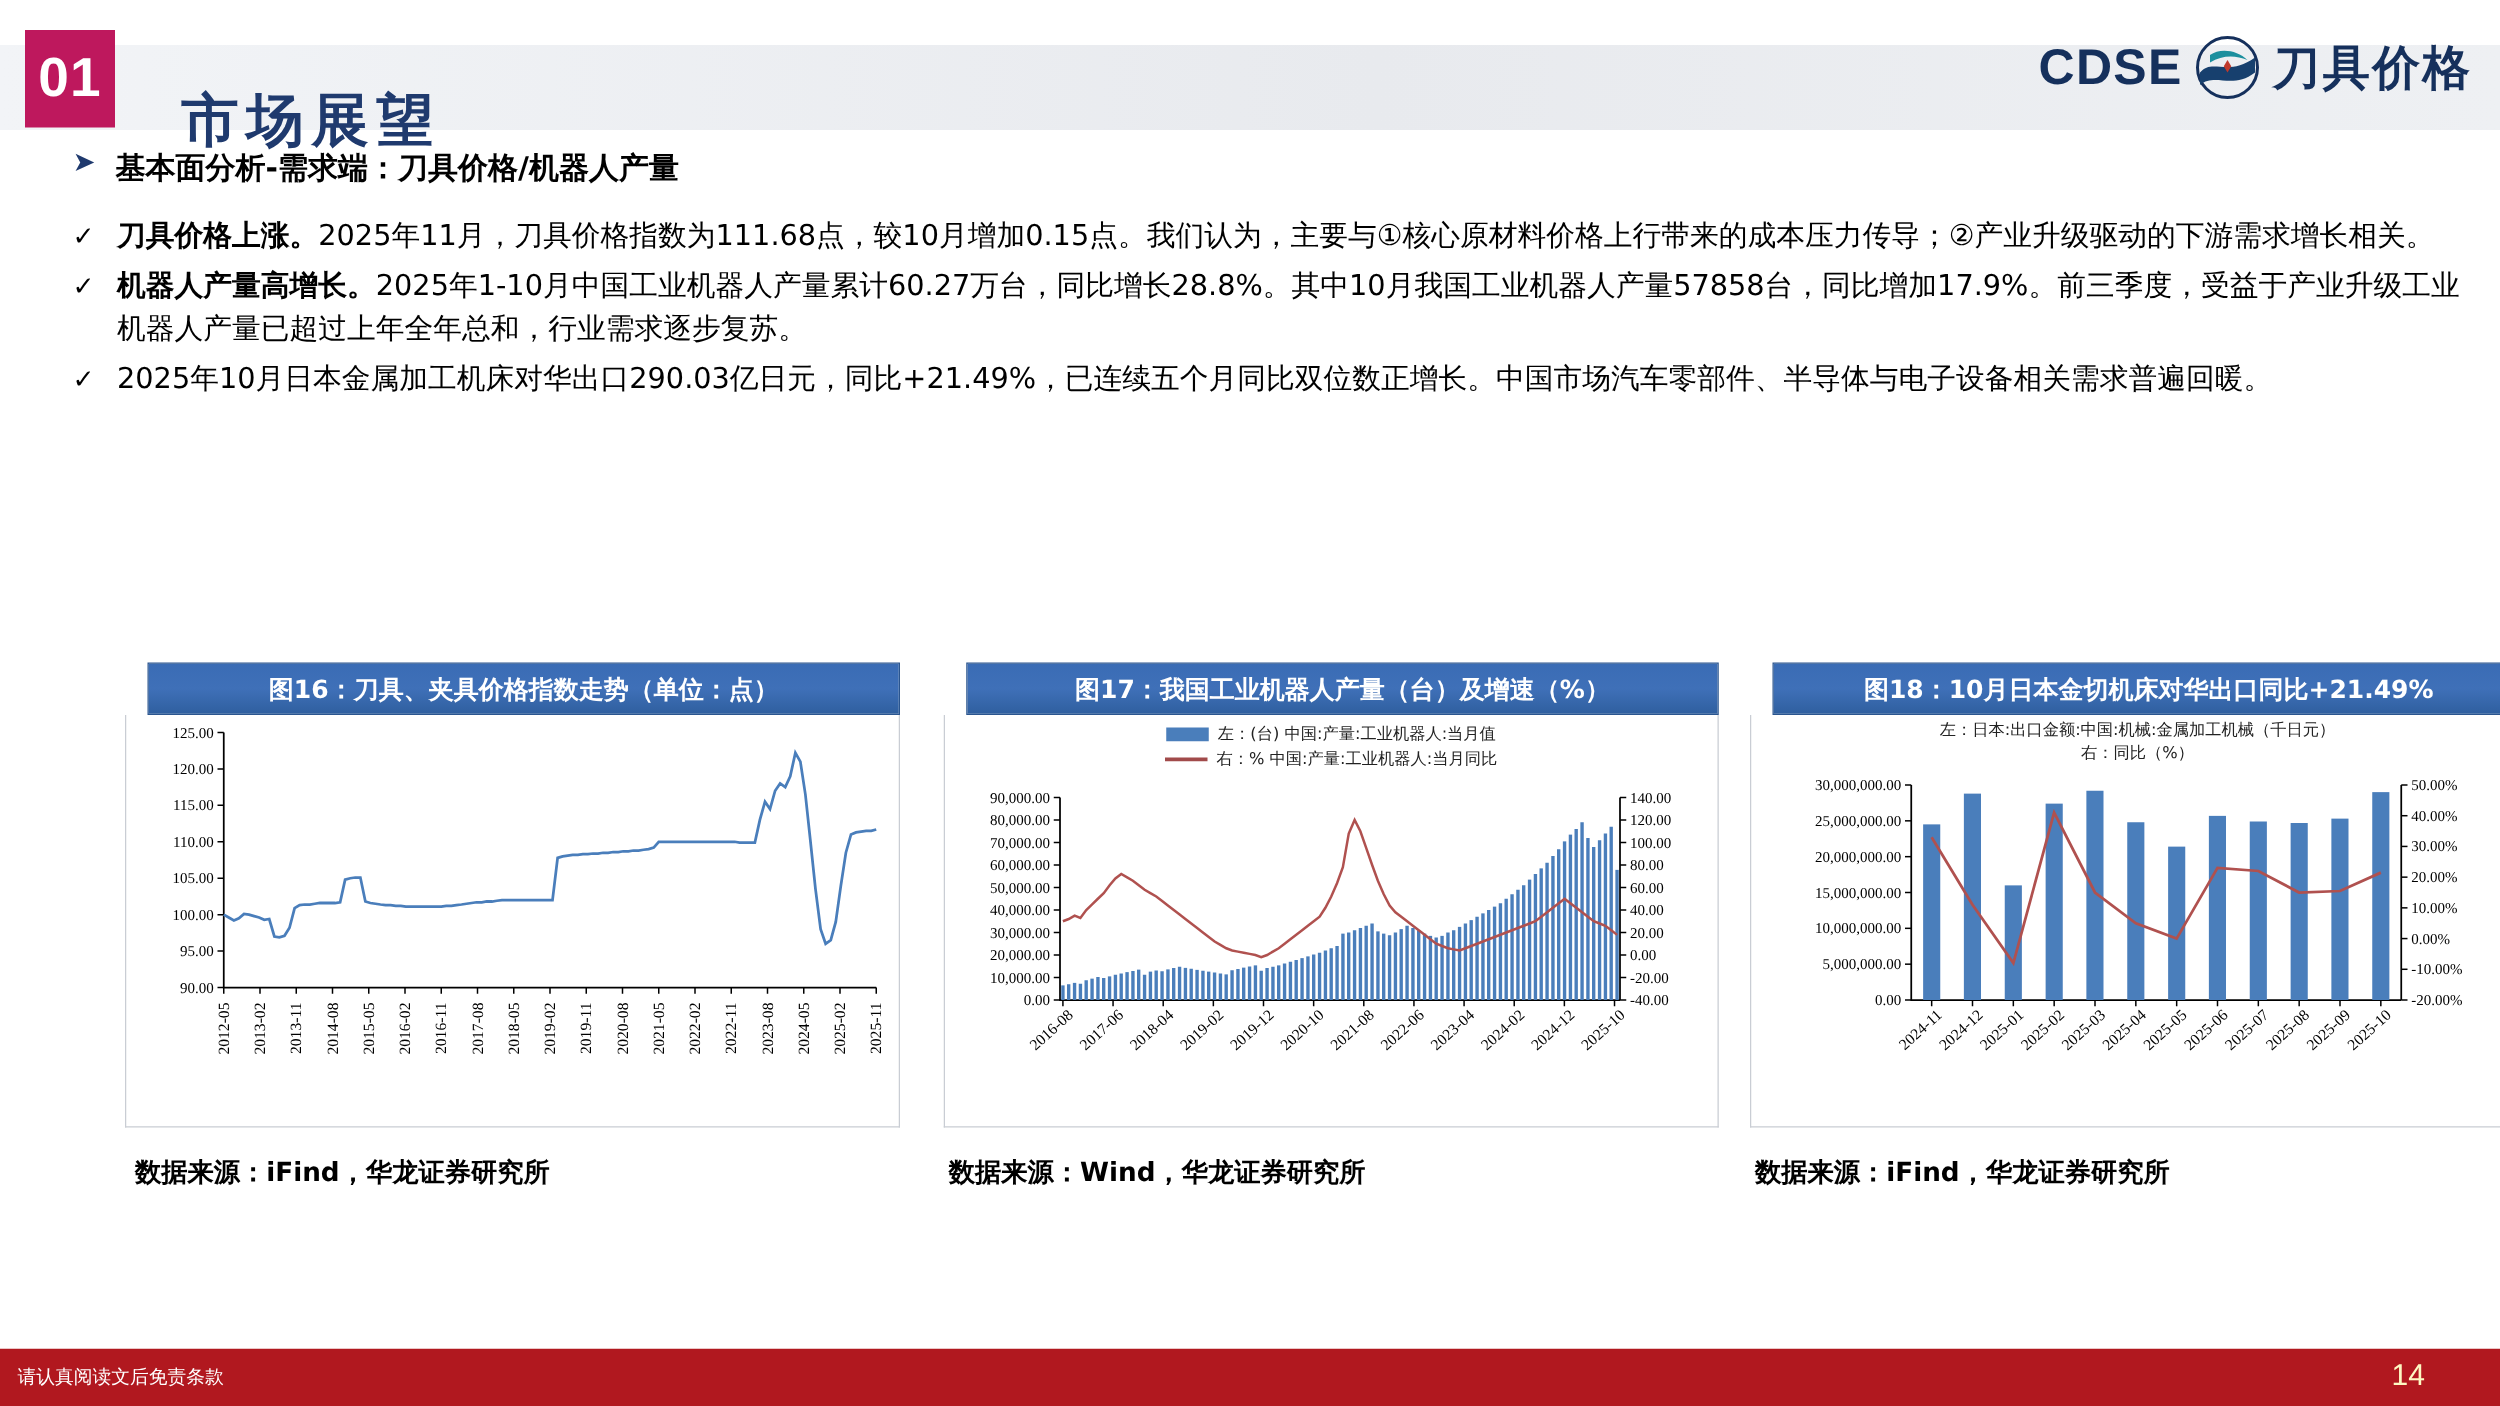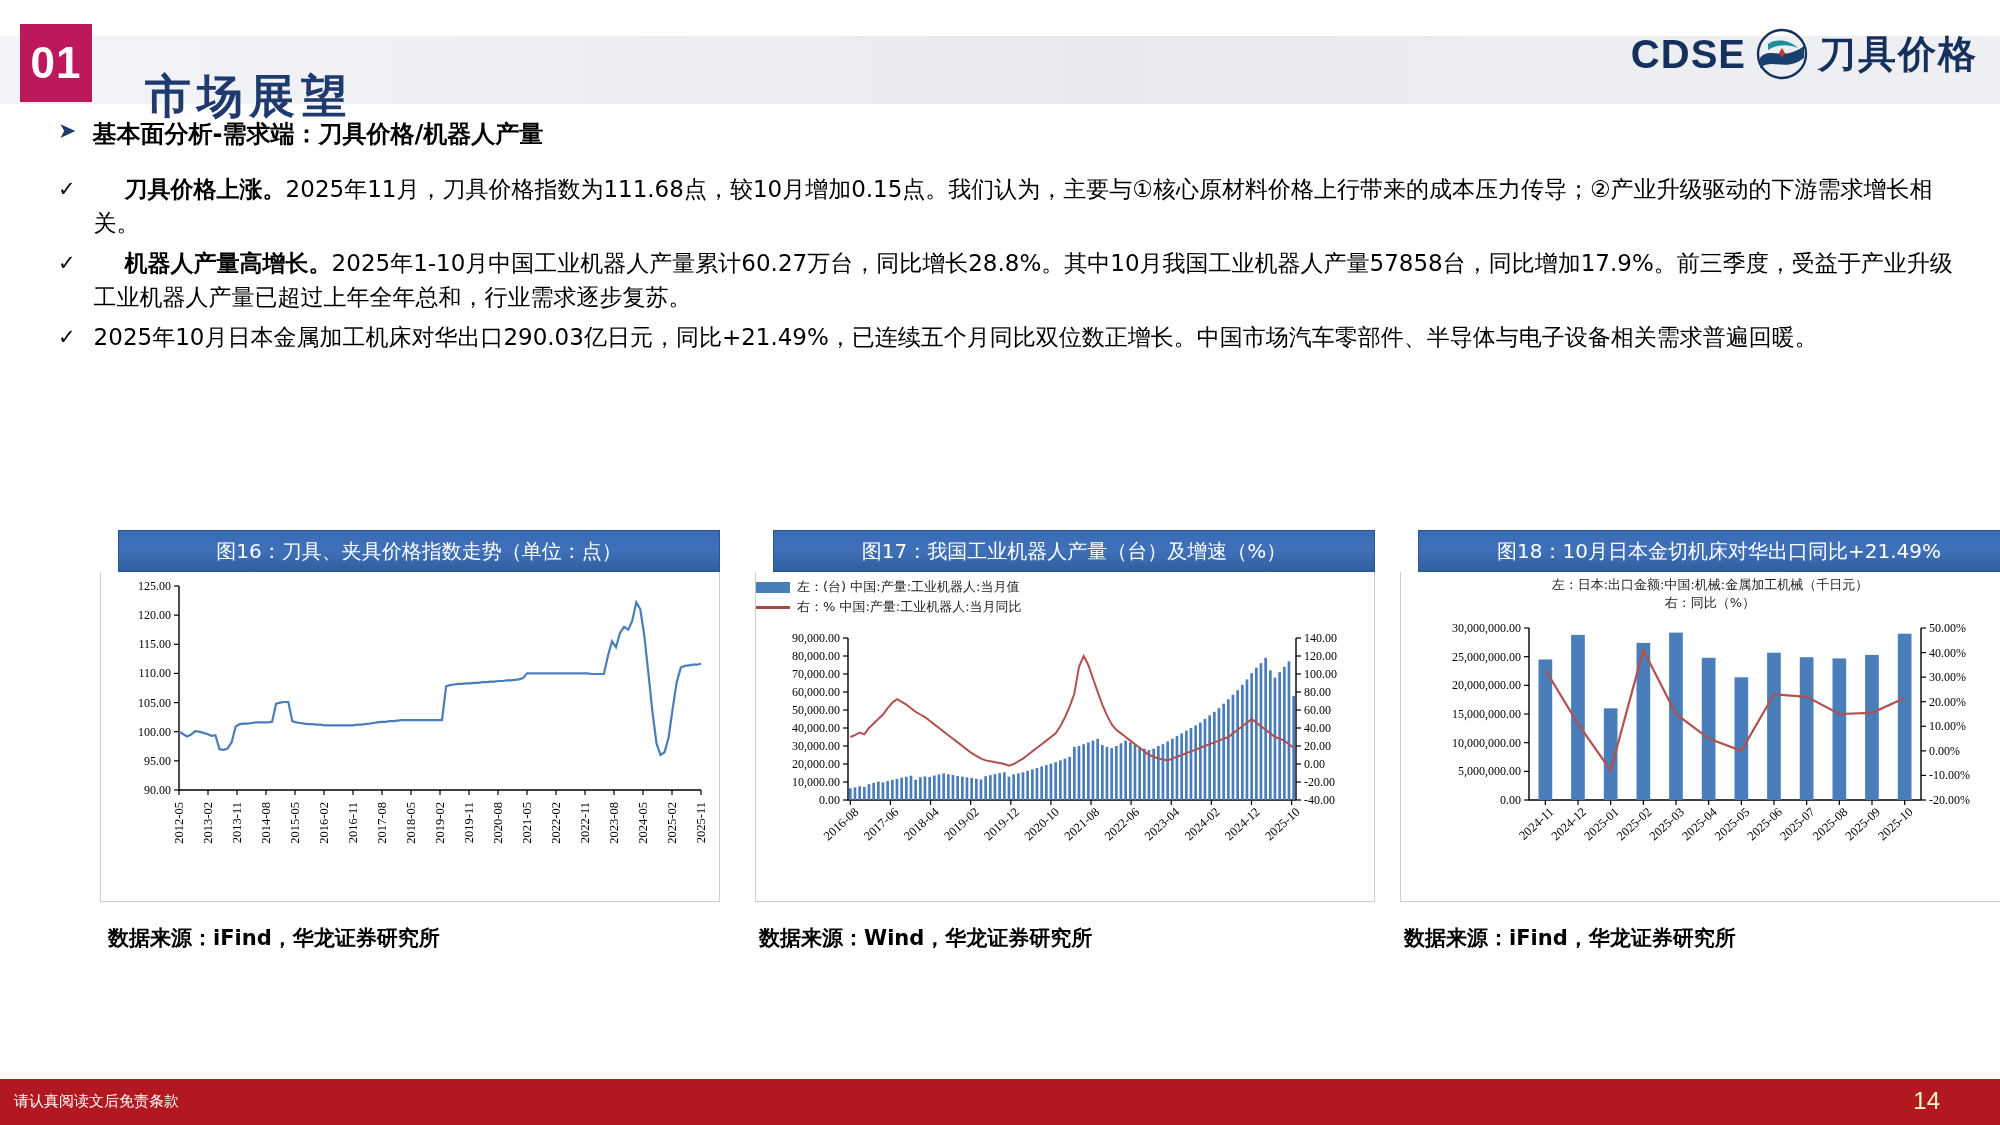--- a/index.html
+++ b/index.html
@@ -53,53 +53,53 @@
   }
   .lead .mk { color:#1f3a6e; font-size:22px; line-height:1.2; }
   .bullet {
     display:flex; gap:18px; align-items:flex-start;
     font-family:"DejaVu Sans", sans-serif;
     font-size:23px; line-height:1.48; color:#000;
     margin-bottom:6px;
   }
   .bullet .ck { font-size:21px; color:#000; flex:0 0 auto; padding-top:2px; }
   .bullet .txt { flex:1 1 auto; }
-  .bullet b { font-weight:bold;margin-left:31px; }
+  .bullet b { font-weight:bold; }
 
   
   .panel { position:absolute; top:530px; }
   .panel.p1 { left:100px; width:620px; }
   .panel.p2 { left:755px; width:620px; }
   .panel.p3 { left:1400px; width:620px; }
 
   .panel-title {
     height:42px;
     background:linear-gradient(to bottom,#3a6cb5 0%, #3f70b8 50%, #2f5f9f 100%);
     color:#fff;
     font-family:"DejaVu Sans", sans-serif;
-    font-weight:normal; font-size:20px;
+    font-weight:bold; font-size:20px;
     display:flex; align-items:center; justify-content:center;
     border:1px solid #2a558f;
     margin-left:18px;
   }
   .panel-body {
     border:1px solid #c9cdd4; border-top:none;
     background:#fff; height:330px; position:relative;
   }
   .panel-source {
     margin-top:22px;
     font-family:"DejaVu Sans", serif;
     font-weight:bold; font-size:21px; color:#000;
     padding-left:8px;
   }
   .p2 .panel-source, .p3 .panel-source { padding-left:4px; }
 
   .legend {
     position:absolute; left:0; right:0; top:6px;
-    display:flex; flex-direction:column; align-items:flex-start; gap:2px;
+    display:flex; flex-direction:column; align-items:center; gap:2px;
     font-family:"DejaVu Sans", sans-serif; font-size:13px; color:#222;
   }
   .legend-row { display:flex; align-items:center; gap:7px; }
   .legend-swatch-bar { width:34px; height:11px; background:#4a7ebb; display:inline-block; }
   .legend-swatch-line { width:34px; height:0; border-top:3px solid #a14a4a; display:inline-block; }
   .legend-text-only {
     position:absolute; left:0; right:0; top:4px; text-align:center;
     font-family:"DejaVu Sans", sans-serif; font-size:13px; color:#222; line-height:1.35;
   }
 

